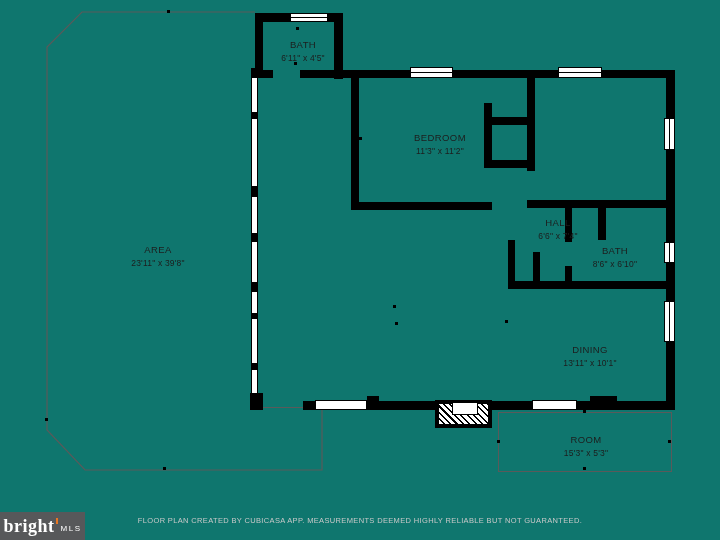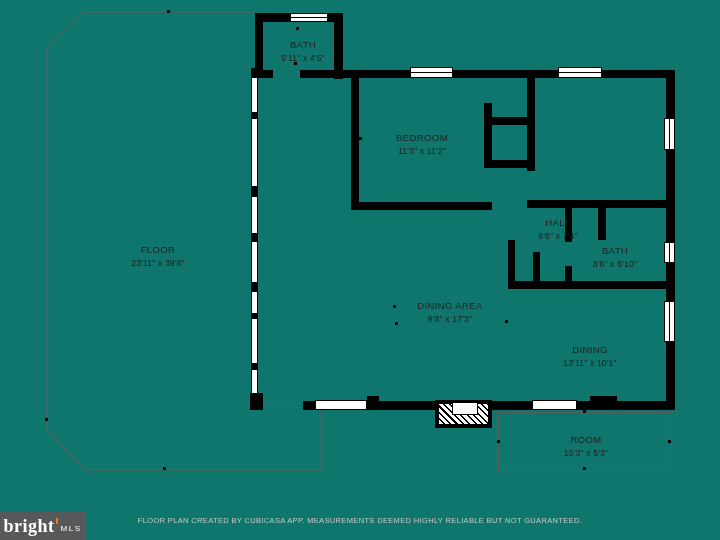--- a/index.html
+++ b/index.html
@@ -122,39 +122,35 @@
   <div class="tick" style="left:420px;top:205px"></div>
   <div class="tick" style="left:531px;top:137px"></div>
   <div class="tick" style="left:393px;top:305px"></div>
   <div class="tick" style="left:395px;top:322px"></div>
   <div class="tick" style="left:505px;top:320px"></div>
 
   <div class="room-label" style="left:303px;top:39px">
     <div class="room-name">BATH</div>
     <div class="room-dims">6'11" x 4'5"</div>
   </div>
-  <div class="room-label" style="left:422px;top:132px">
+  <div class="room-label" style="left:440px;top:132px">
     <div class="room-name">BEDROOM</div>
     <div class="room-dims">11'3" x 11'2"</div>
   </div>
   <div class="room-label" style="left:158px;top:244px">
-    <div class="room-name">FLOOR</div>
+    <div class="room-name">AREA</div>
     <div class="room-dims">23'11" x 39'8"</div>
   </div>
   <div class="room-label" style="left:558px;top:217px">
     <div class="room-name">HALL</div>
     <div class="room-dims">6'6" x 7'4"</div>
   </div>
   <div class="room-label" style="left:615px;top:245px">
     <div class="room-name">BATH</div>
     <div class="room-dims">8'6" x 6'10"</div>
-  </div>
-  <div class="room-label" style="left:450px;top:300px">
-    <div class="room-name">DINING AREA</div>
-    <div class="room-dims">9'8" x 17'3"</div>
   </div>
   <div class="room-label" style="left:590px;top:344px">
     <div class="room-name">DINING</div>
     <div class="room-dims">13'11" x 10'1"</div>
   </div>
   <div class="room-label" style="left:586px;top:434px">
     <div class="room-name">ROOM</div>
     <div class="room-dims">15'3" x 5'3"</div>
   </div>
 

